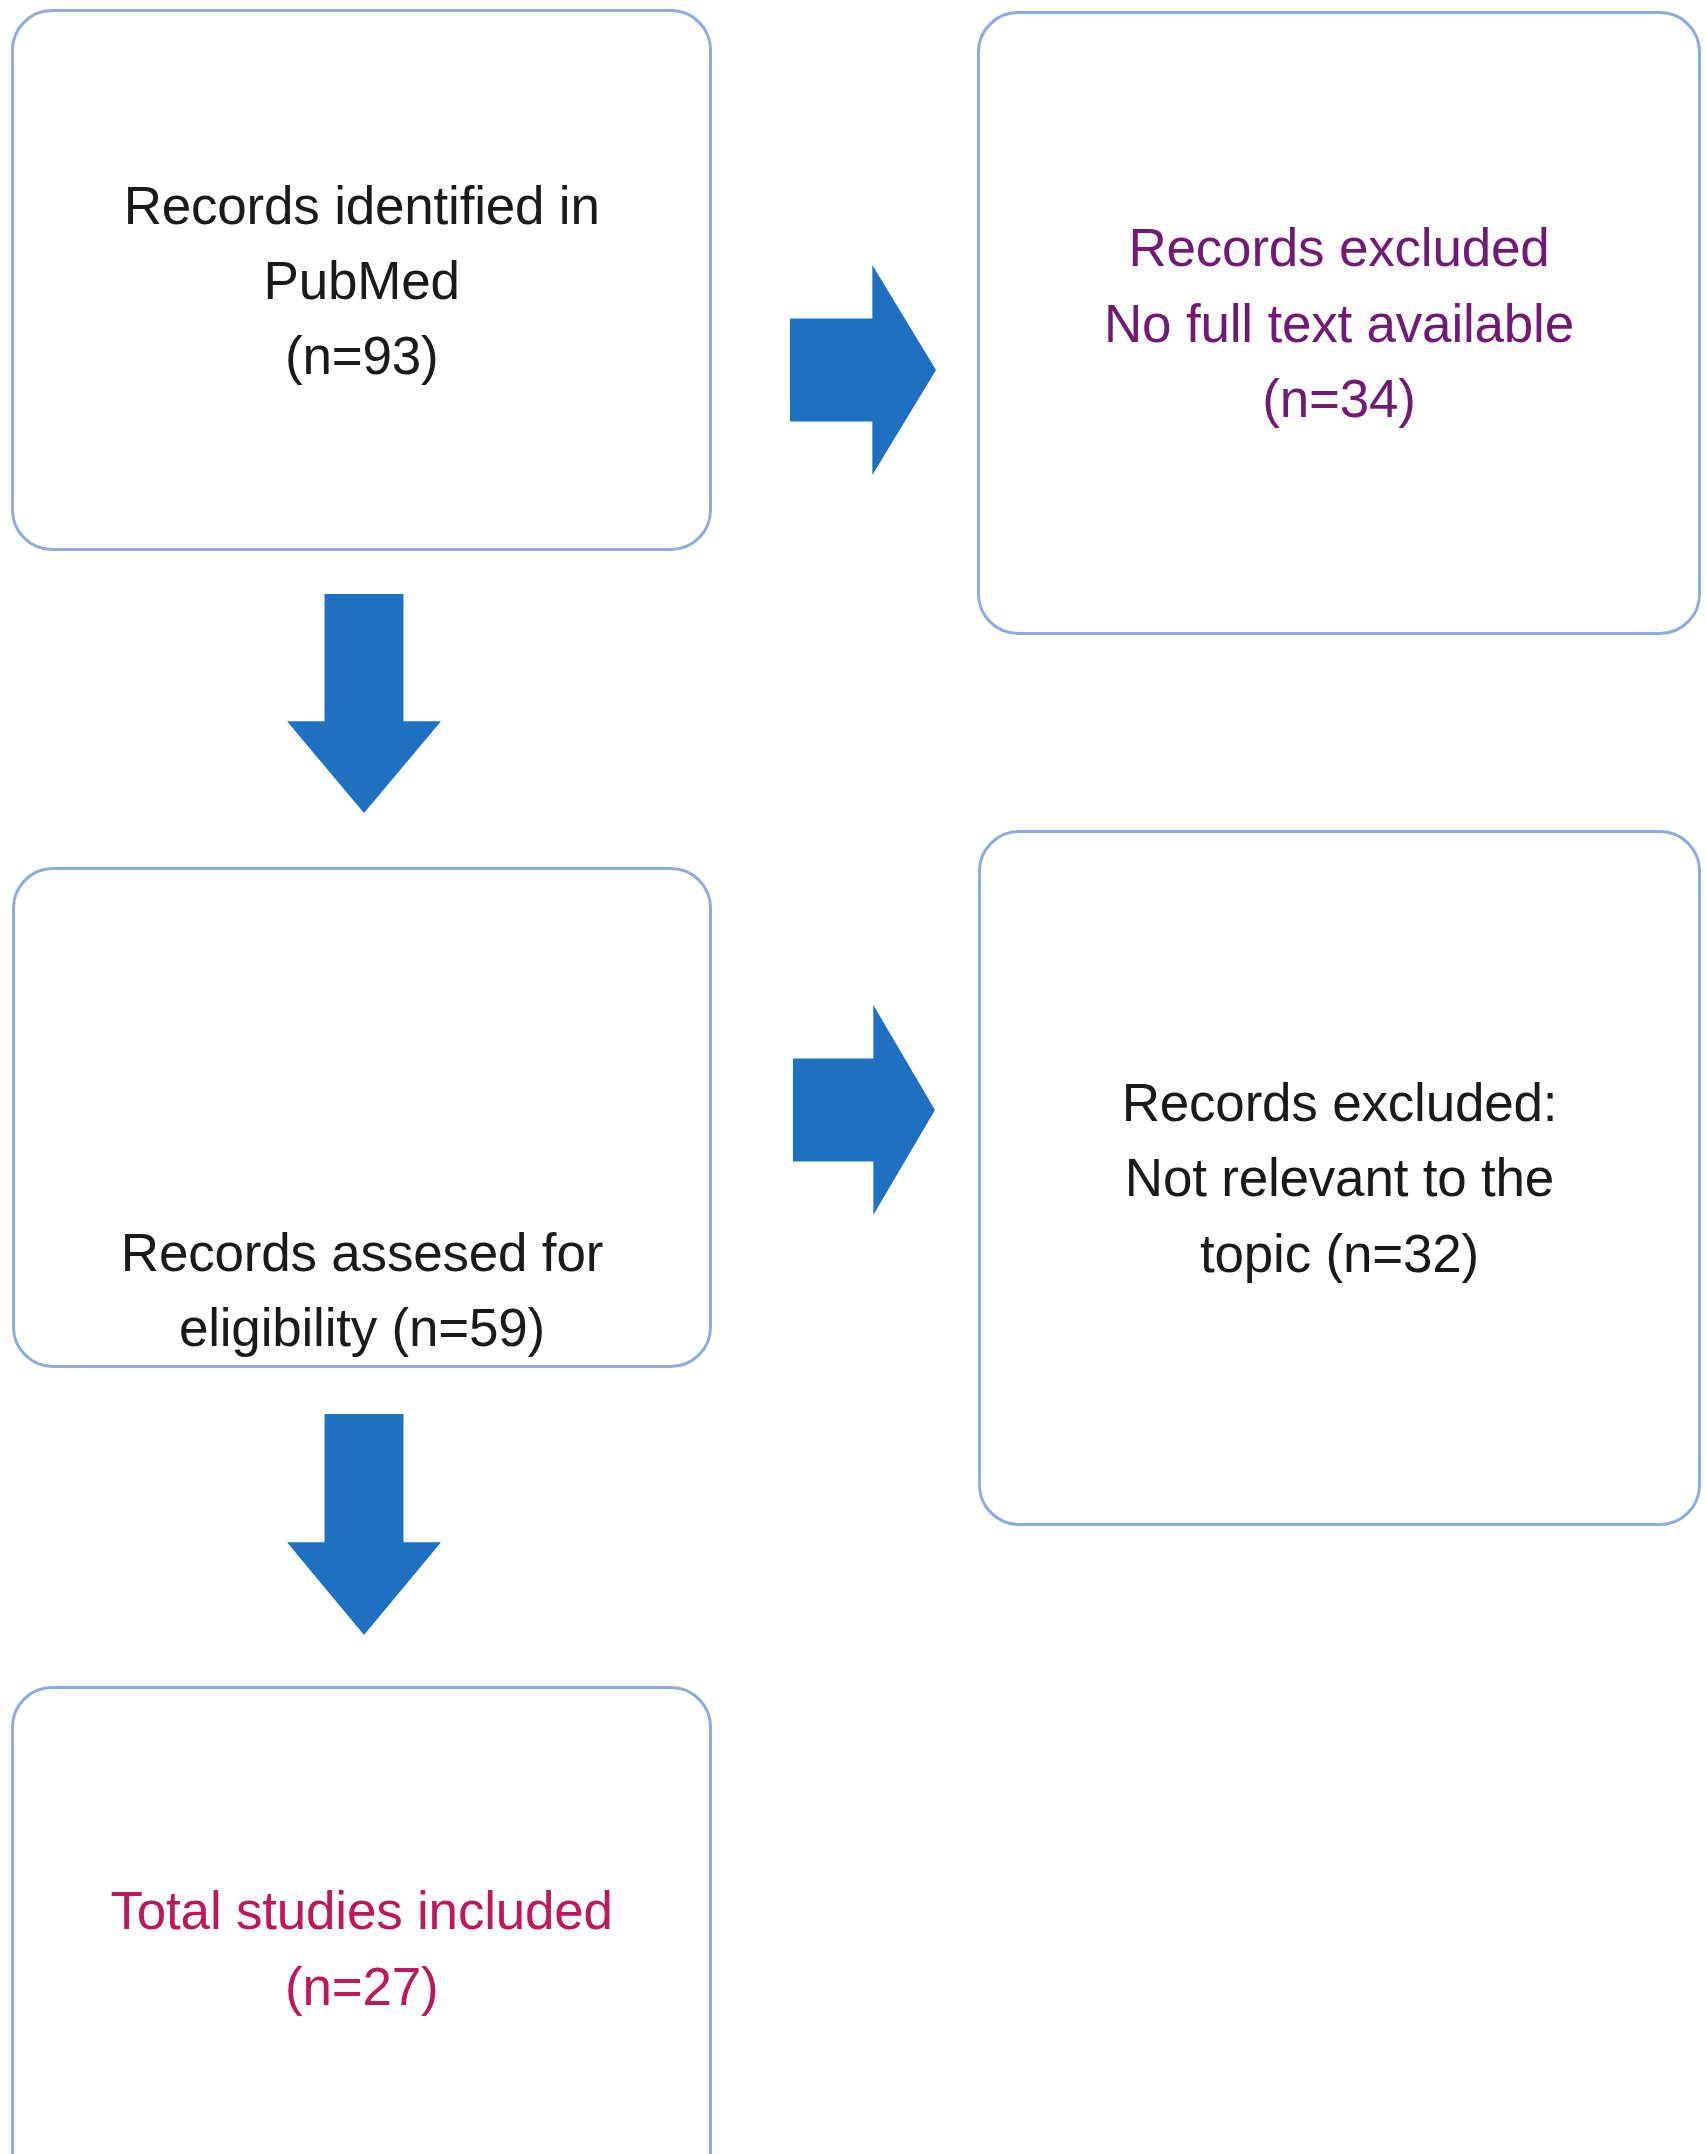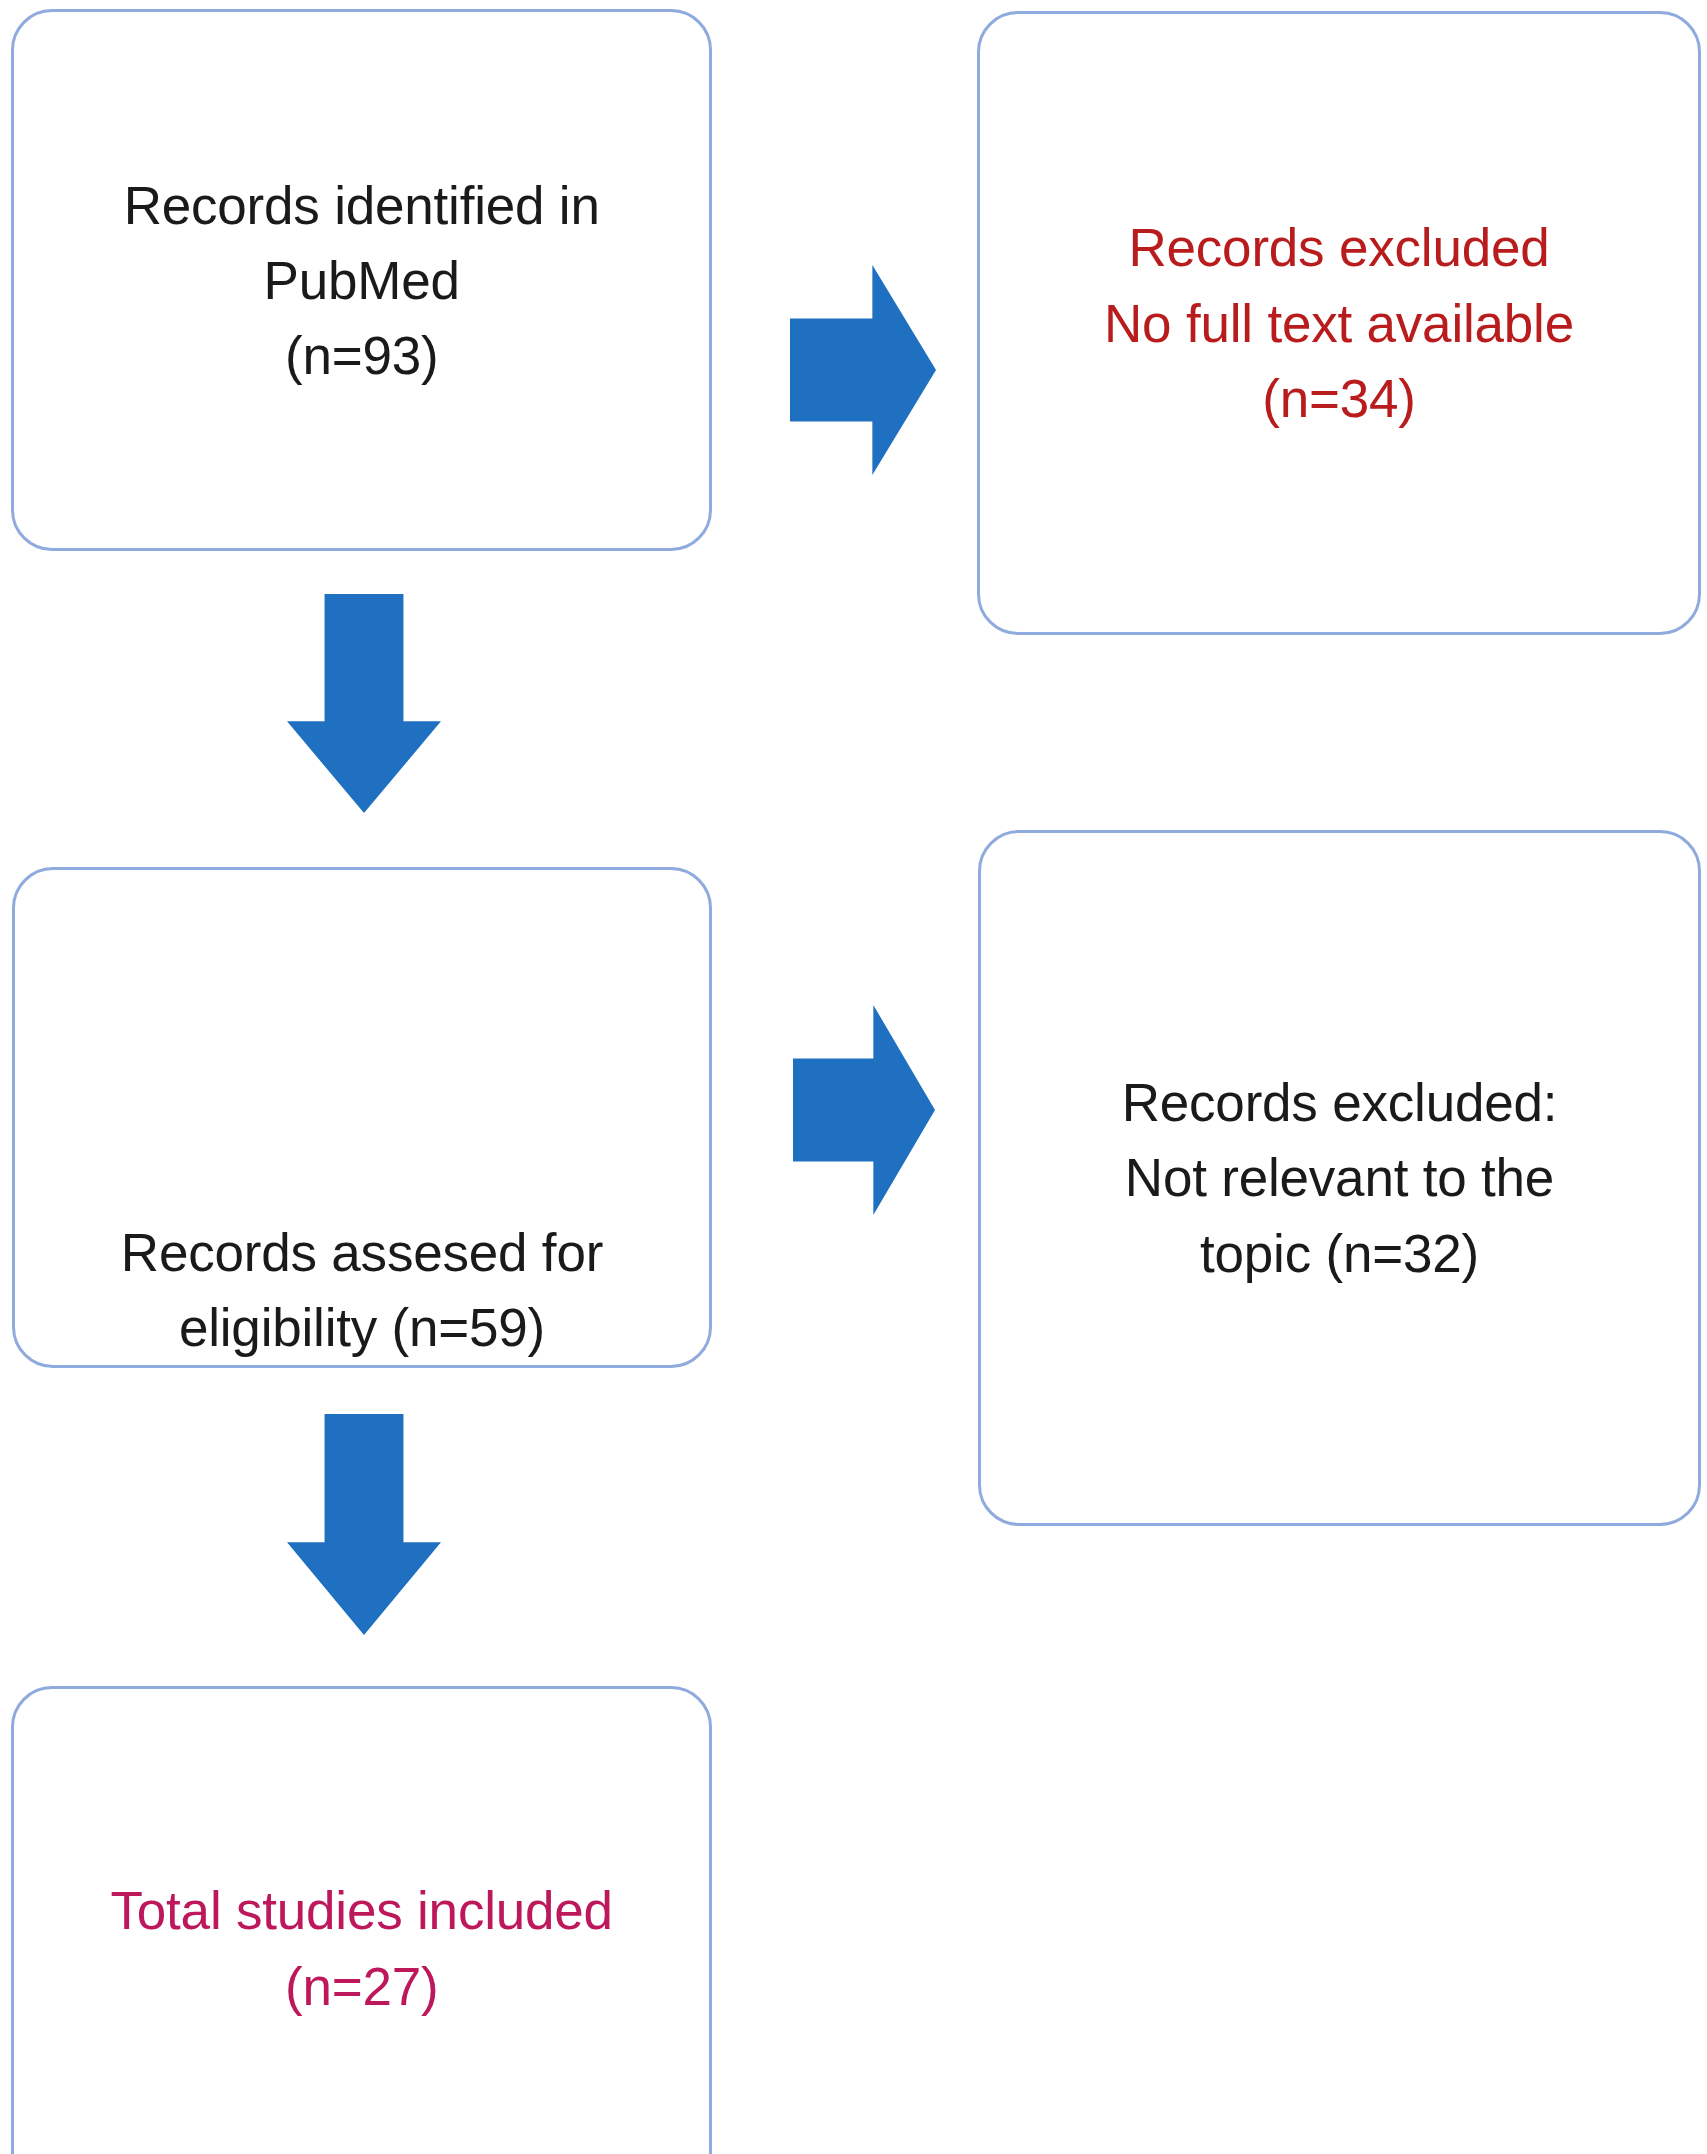--- a/index.html
+++ b/index.html
@@ -66,21 +66,21 @@
 
 <div id="diagram" style="background: rgb(255, 255, 255);">
 
   <div class="flow-box" id="box-identified" style="border-color: rgb(143, 170, 220); background: rgb(255, 255, 255);">
     <span class="box-text" style="color: rgb(26, 26, 26);">Records identified in
 PubMed
 (n=93)</span>
   </div>
 
   <div class="flow-box" id="box-excluded-1" style="border-color: rgb(143, 170, 220); background: rgb(255, 255, 255);">
-    <span class="box-text" style="color: #b91c1c;">Records excluded
+    <span class="box-text" style="color: #701a75;">Records excluded
 No full text available
 (n=34)</span>
   </div>
 
   <div class="flow-box" id="box-assessed" style="border-color: rgb(143, 170, 220); background: rgb(255, 255, 255); align-items: flex-end;">
     <span class="box-text" style="color: rgb(26, 26, 26);">Records assesed for
 eligibility (n=59)</span>
   </div>
 
   <div class="flow-box" id="box-excluded-2" style="border-color: rgb(143, 170, 220); background: rgb(255, 255, 255);">

